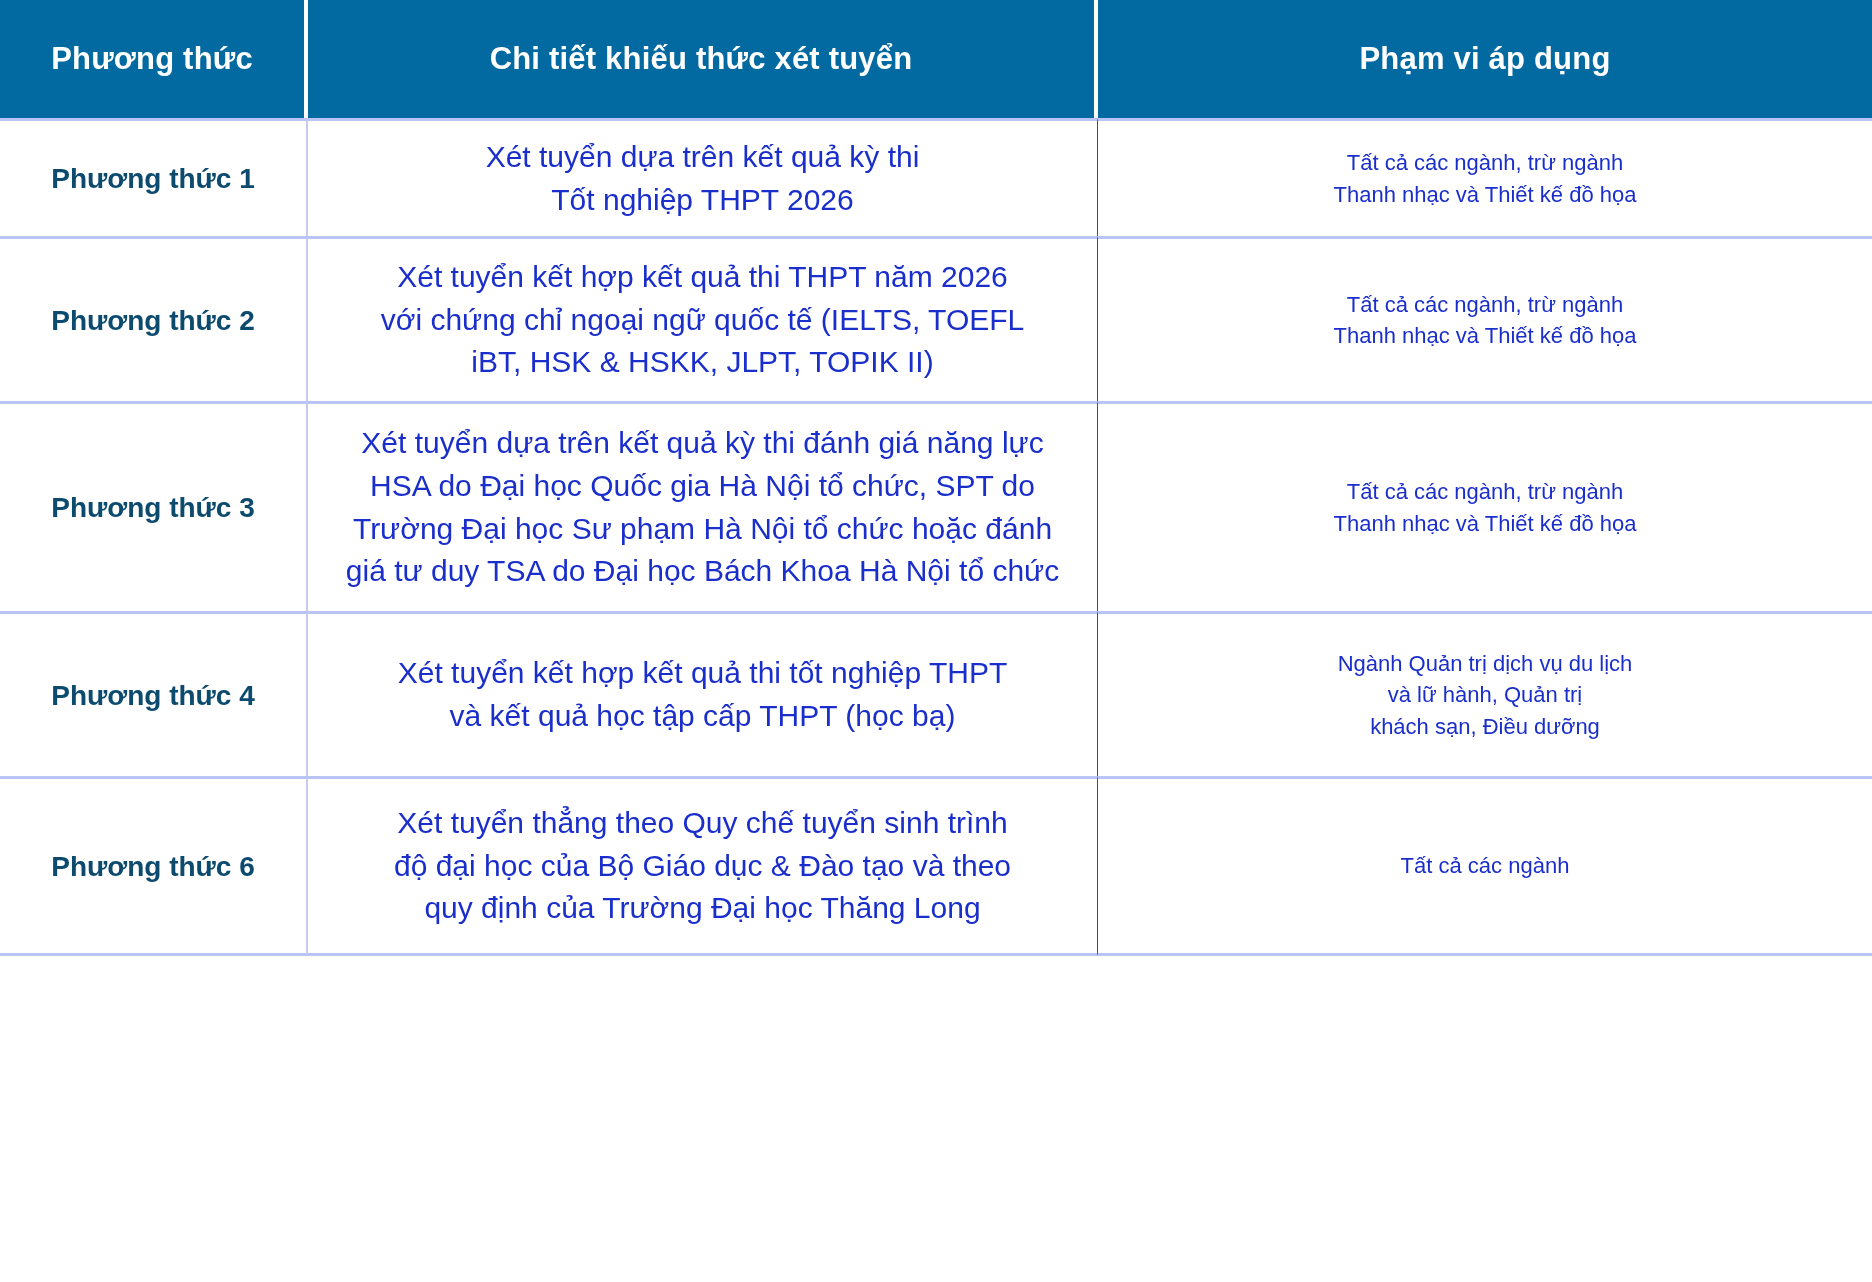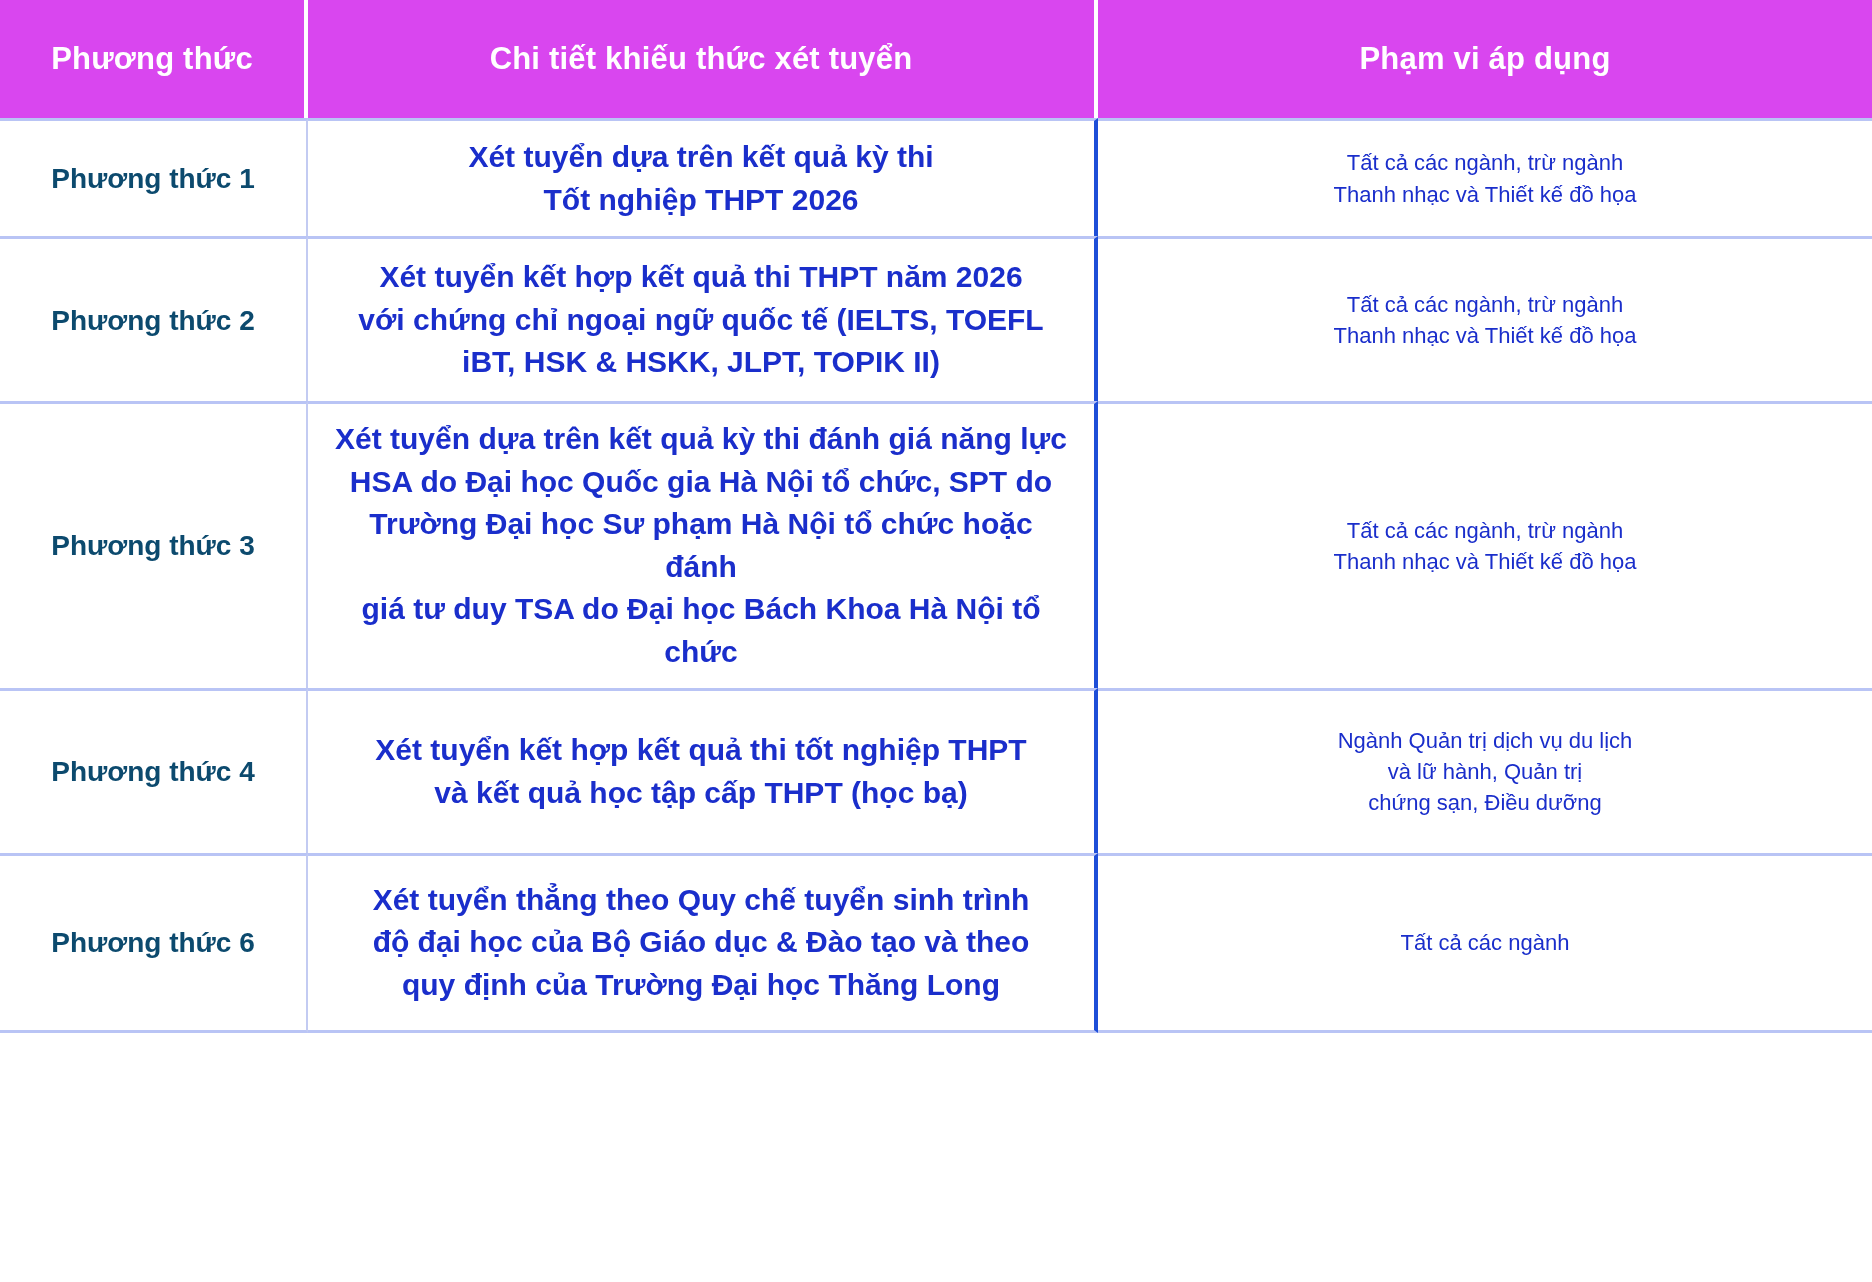--- a/index.html
+++ b/index.html
@@ -27,21 +27,21 @@
     border-spacing: 0;
     table-layout: fixed;
   }
 
   col.col-method   { width: 308px; }
   col.col-detail   { width: 790px; }
   col.col-scope    { width: 774px; }
 
   
   thead tr.header-row th {
-    background: #d946ef;
+    background: #0369a1;
     color: #ffffff;
     font-weight: bold;
     font-size: 31px;
     letter-spacing: 0.2px;
     height: 118px;
     vertical-align: middle;
     text-align: center;
     padding: 0 10px;
     box-sizing: border-box;
     border: none;
@@ -68,24 +68,24 @@
   tbody td.cell-method {
     color: #0c4a6e;
     font-weight: bold;
     font-size: 28px;
     border-right: 2px solid #c3cbf2;
     line-height: 1.25;
   }
 
   tbody td.cell-detail {
     color: #1a2ecb;
-    font-weight: bold;
+    font-weight: normal;
     font-size: 30px;
     line-height: 1.42;
-    border-right: 4px solid #1d4ed8;
+    border-right: 1px solid #1d4ed8;
     white-space: pre-line;
     padding-left: 22px;
     padding-right: 22px;
   }
 
   tbody td.cell-scope {
     color: #1a2ecb;
     font-weight: normal;
     font-size: 22px;
     line-height: 1.42;
@@ -147,21 +147,21 @@
 giá tư duy TSA do Đại học Bách Khoa Hà Nội tổ chức</td>
         <td class="cell-scope">Tất cả các ngành, trừ ngành
 Thanh nhạc và Thiết kế đồ họa</td>
       </tr>
       <tr class="data-row row-3">
         <td class="cell-method">Phương thức 4</td>
         <td class="cell-detail">Xét tuyển kết hợp kết quả thi tốt nghiệp THPT
 và kết quả học tập cấp THPT (học bạ)</td>
         <td class="cell-scope">Ngành Quản trị dịch vụ du lịch
 và lữ hành, Quản trị
-chứng sạn, Điều dưỡng</td>
+khách sạn, Điều dưỡng</td>
       </tr>
       <tr class="data-row row-5">
         <td class="cell-method">Phương thức 6</td>
         <td class="cell-detail">Xét tuyển thẳng theo Quy chế tuyển sinh trình
 độ đại học của Bộ Giáo dục &amp; Đào tạo và theo
 quy định của Trường Đại học Thăng Long</td>
         <td class="cell-scope">Tất cả các ngành</td>
       </tr>
     </tbody>
   </table>

